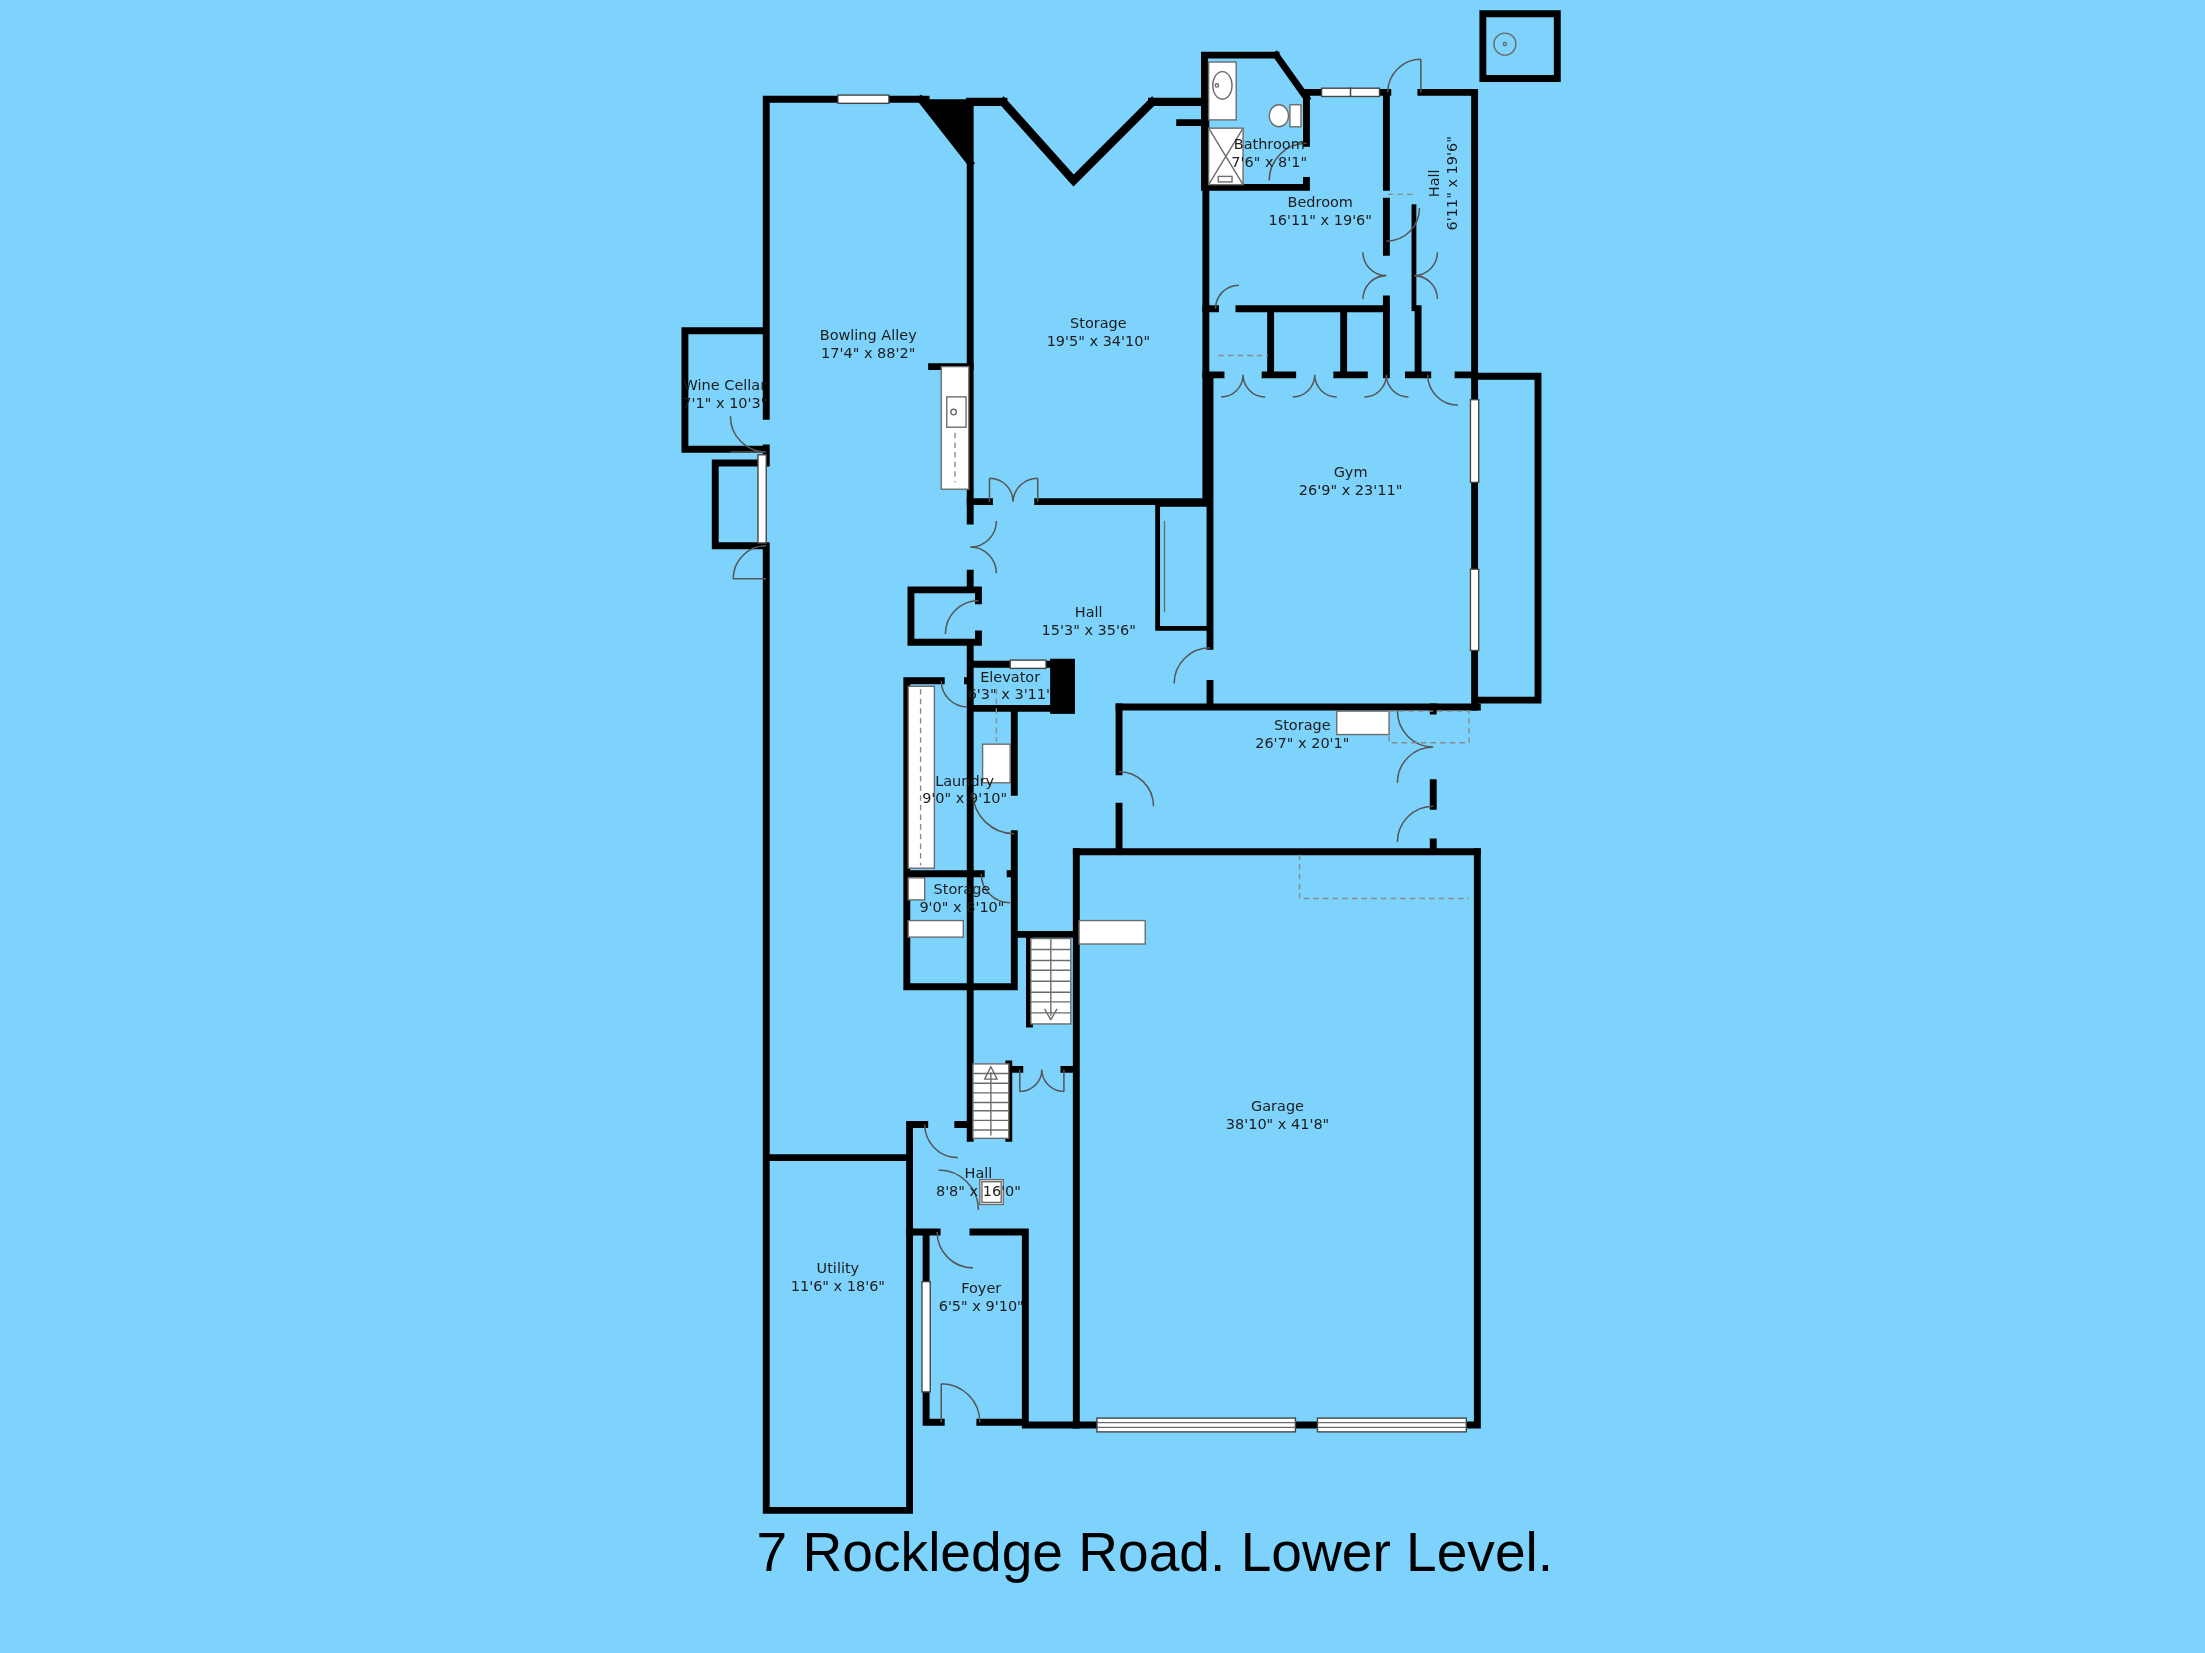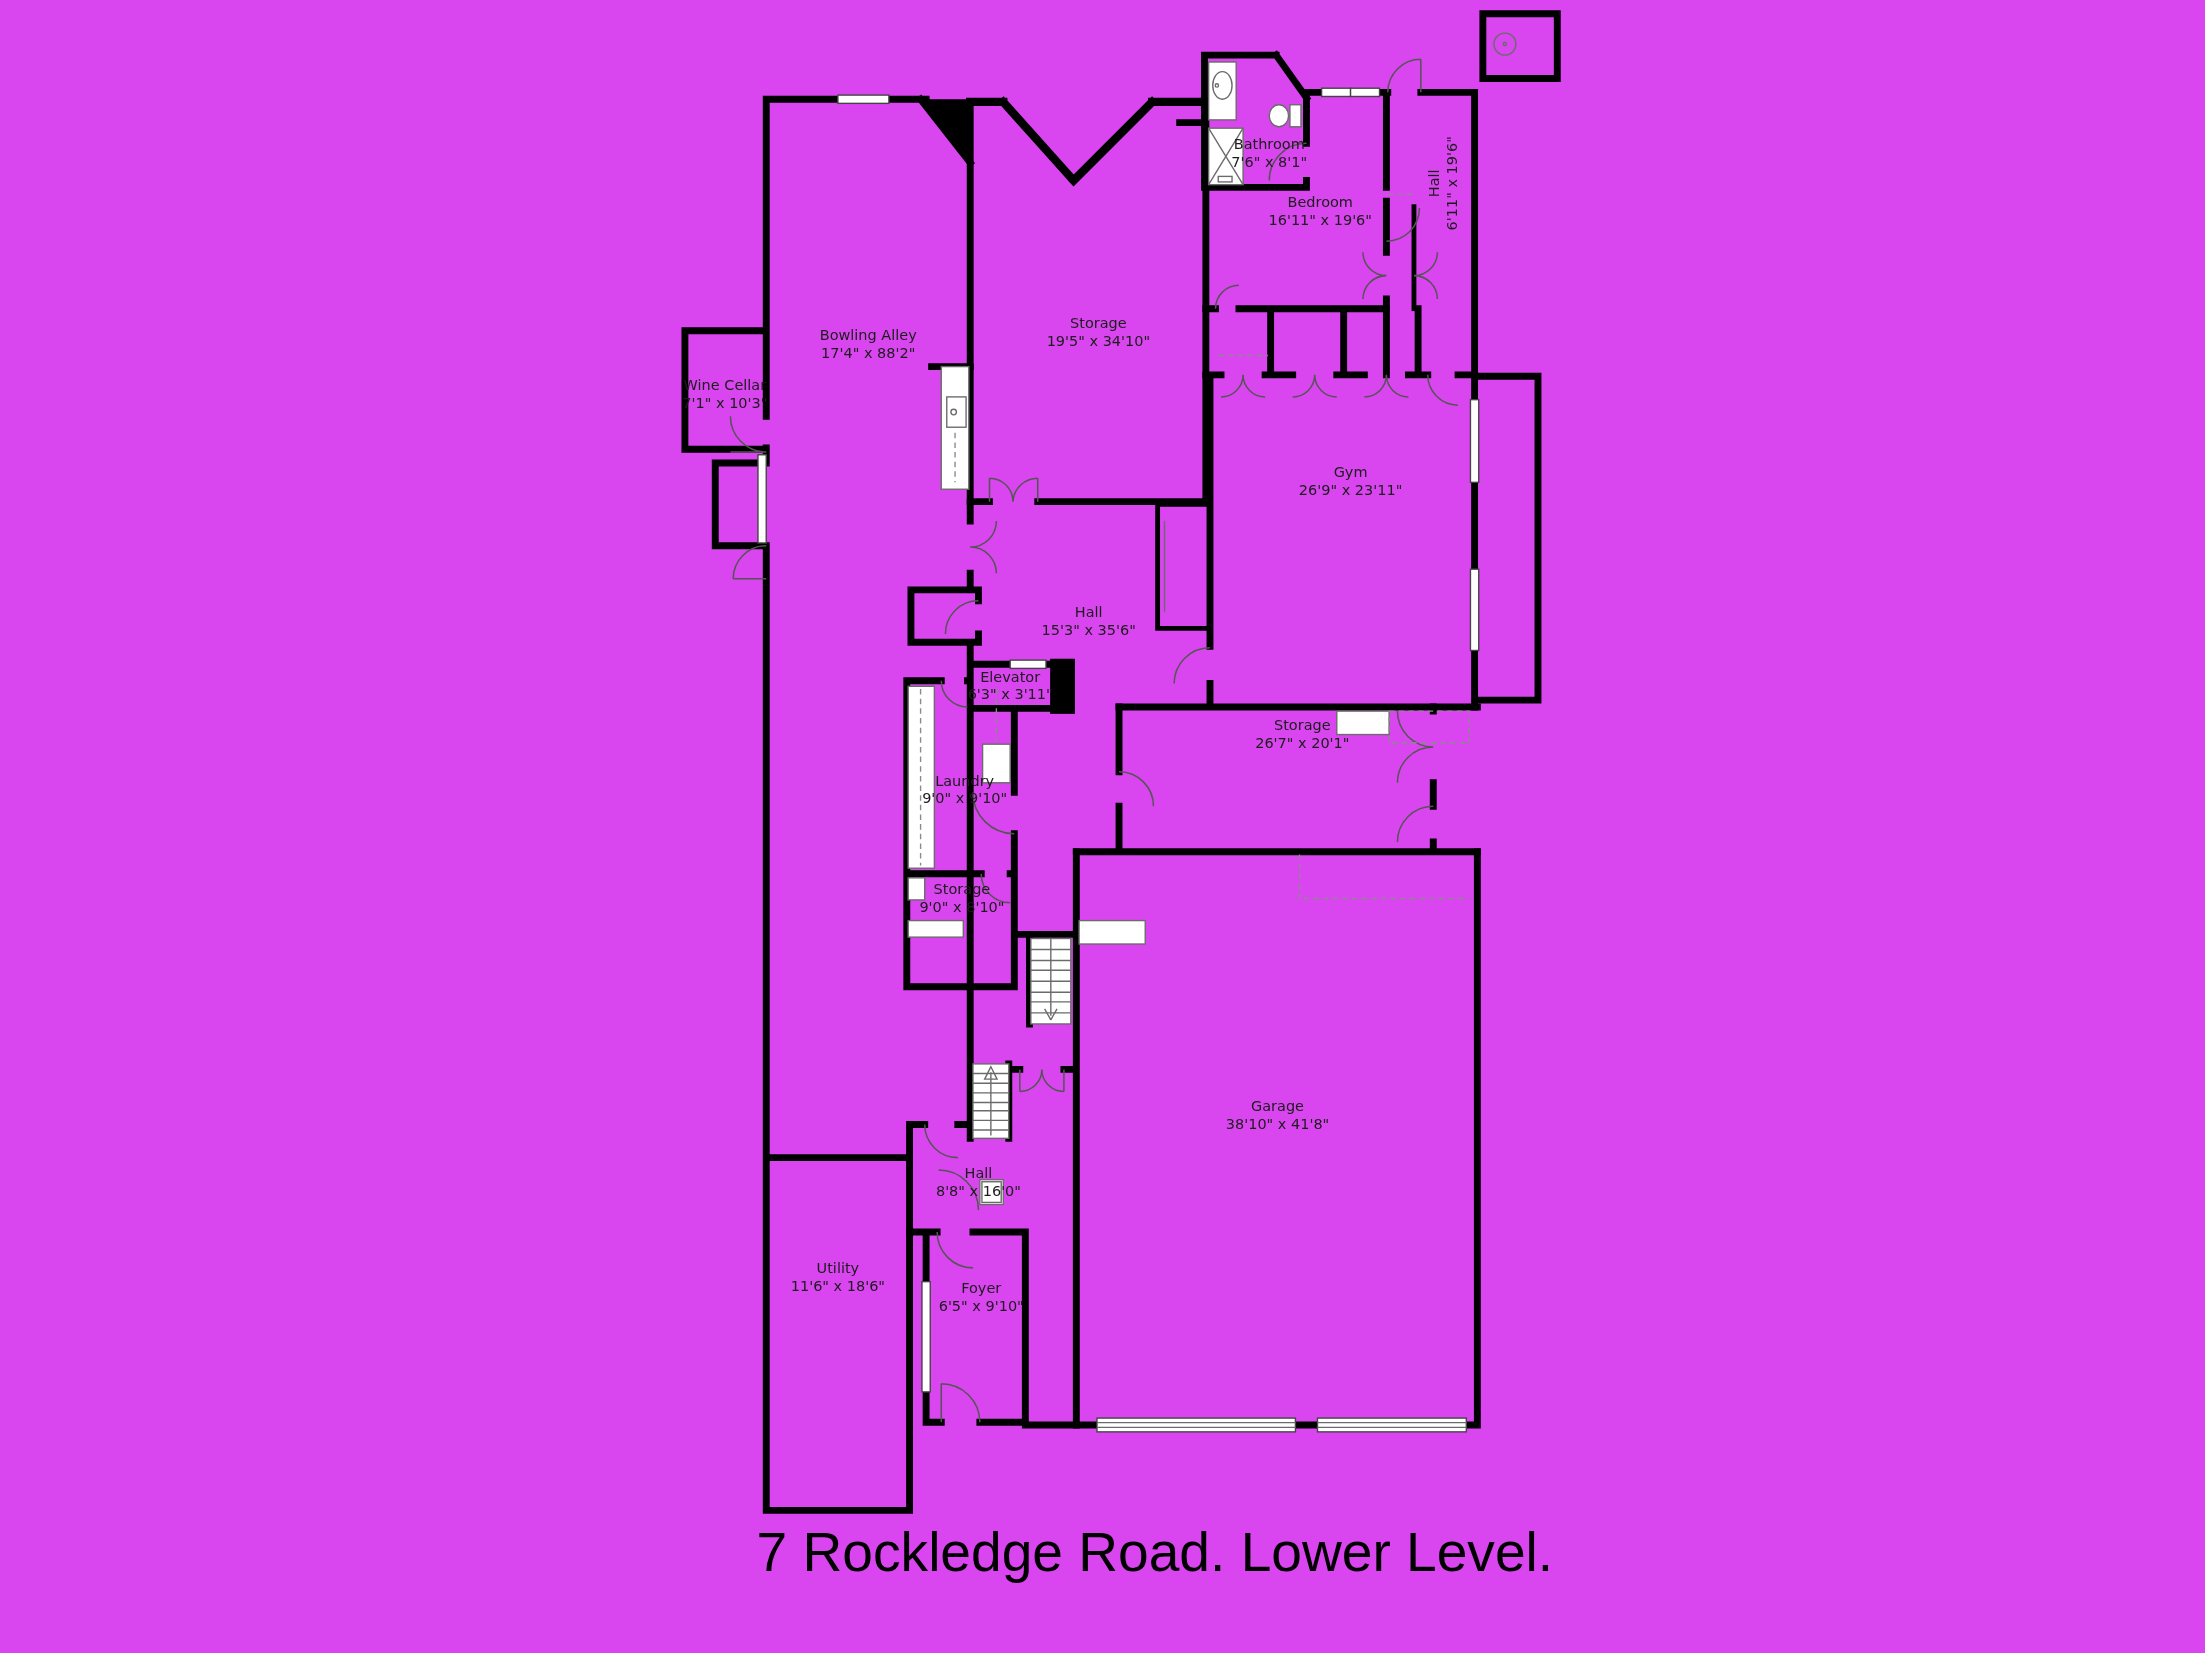--- a/index.html
+++ b/index.html
@@ -3,21 +3,21 @@
 <meta charset="utf-8">
 <style>
   html, body {
     margin: 0;
     padding: 0;
     background: #ffffff;
     font-family: "DejaVu Sans", "Liberation Sans", sans-serif;
   }
   .page {
     width: 100%;
-    background: #d946ef;
+    background: #7dd3fc;
   }
   svg { display: block; width: 100%; height: auto; }
   .wall   { stroke: #000000; stroke-width: 5; fill: none; stroke-linecap: square; }
   .wall6  { stroke: #000000; stroke-width: 6; fill: none; stroke-linecap: square; }
   .wall4  { stroke: #000000; stroke-width: 3.5; fill: none; stroke-linecap: square; }
   .thin   { stroke: #6b6b6b; stroke-width: 1; fill: #ffffff; }
   .thinln { stroke: #6b6b6b; stroke-width: 1; fill: none; }
   .door   { stroke: #555555; stroke-width: 1.1; fill: none; }
   .dash   { stroke: #8a8a8a; stroke-width: 1; fill: none; stroke-dasharray: 4 3; }
   .win    { stroke: #444444; stroke-width: 1; fill: #ffffff; }

